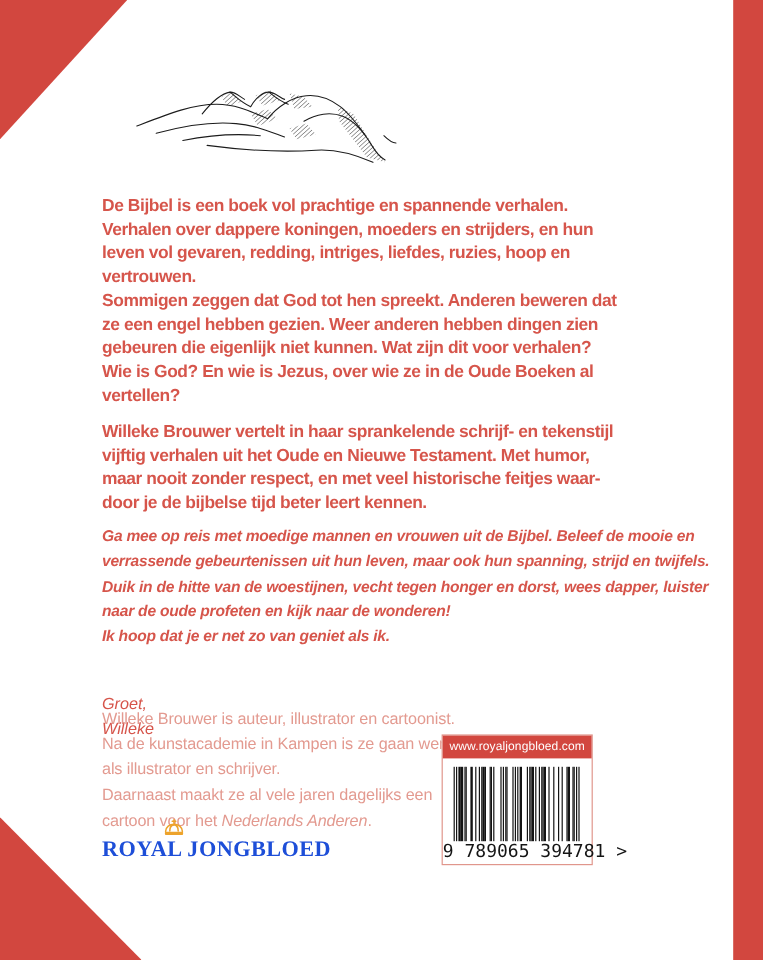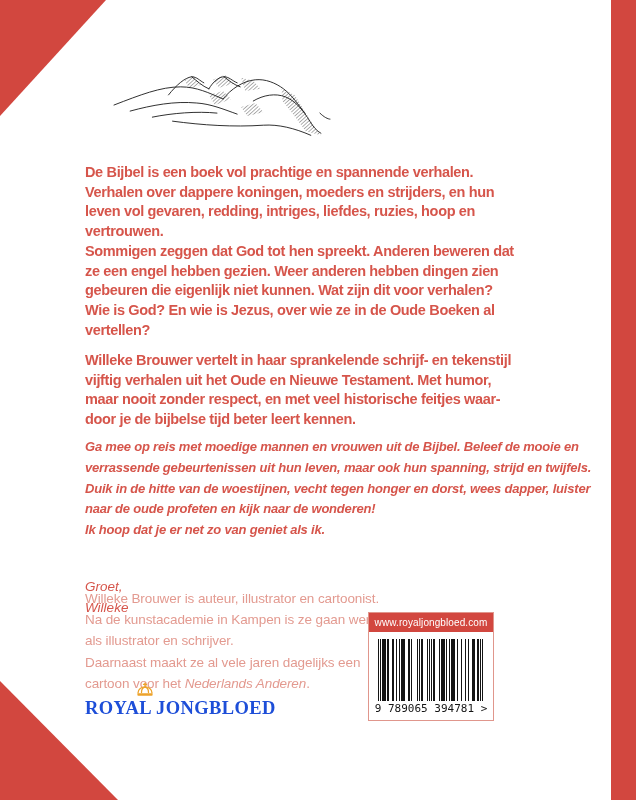--- a/index.html
+++ b/index.html
@@ -99,21 +99,21 @@
   }
   .barcode-bars{
     display:flex;
     height:62px;
     margin:7px 9px 0 9px;
   }
   .bc-module{flex:1;}
   .bc-module.dark{background:#141414;}
   .barcode-digits{
     font-family:"DejaVu Sans Mono", monospace;
-    font-size:11px;
+    font-size:15px;
     color:#141414;
     text-align:center;
     line-height:16px;
     padding-bottom:3px;
     white-space:nowrap;
   }
 </style>
 </head>
 <body>
 

